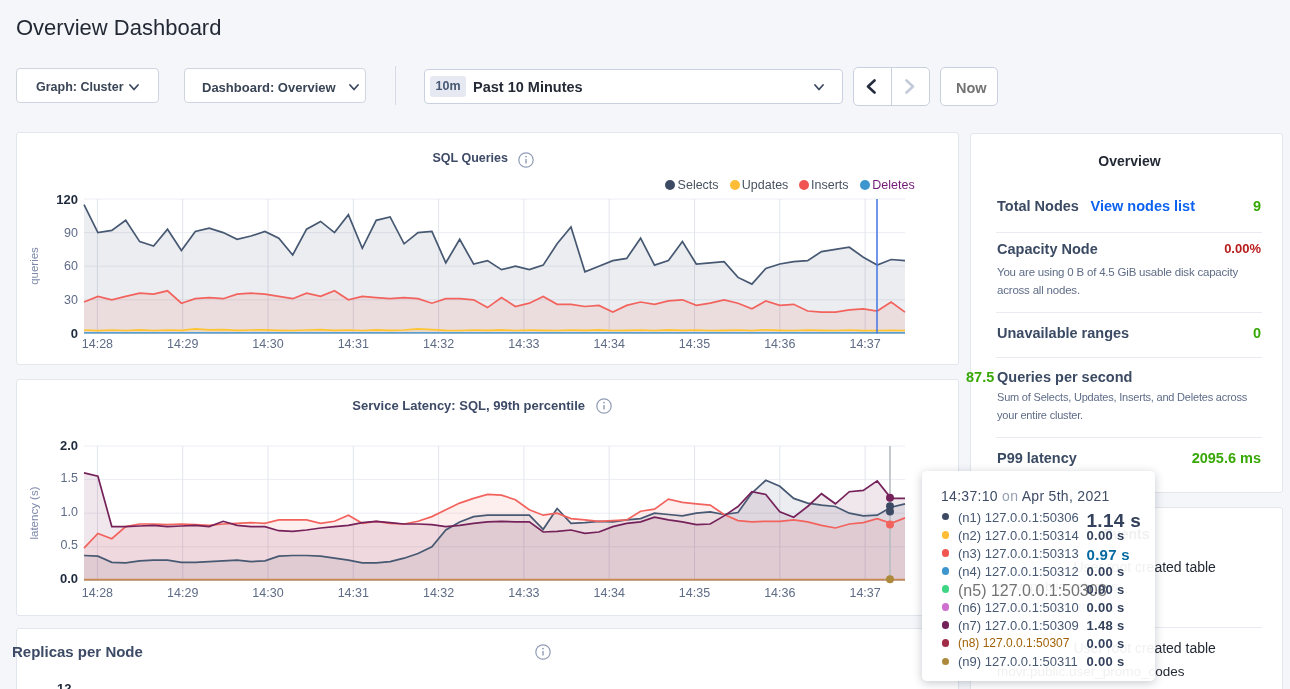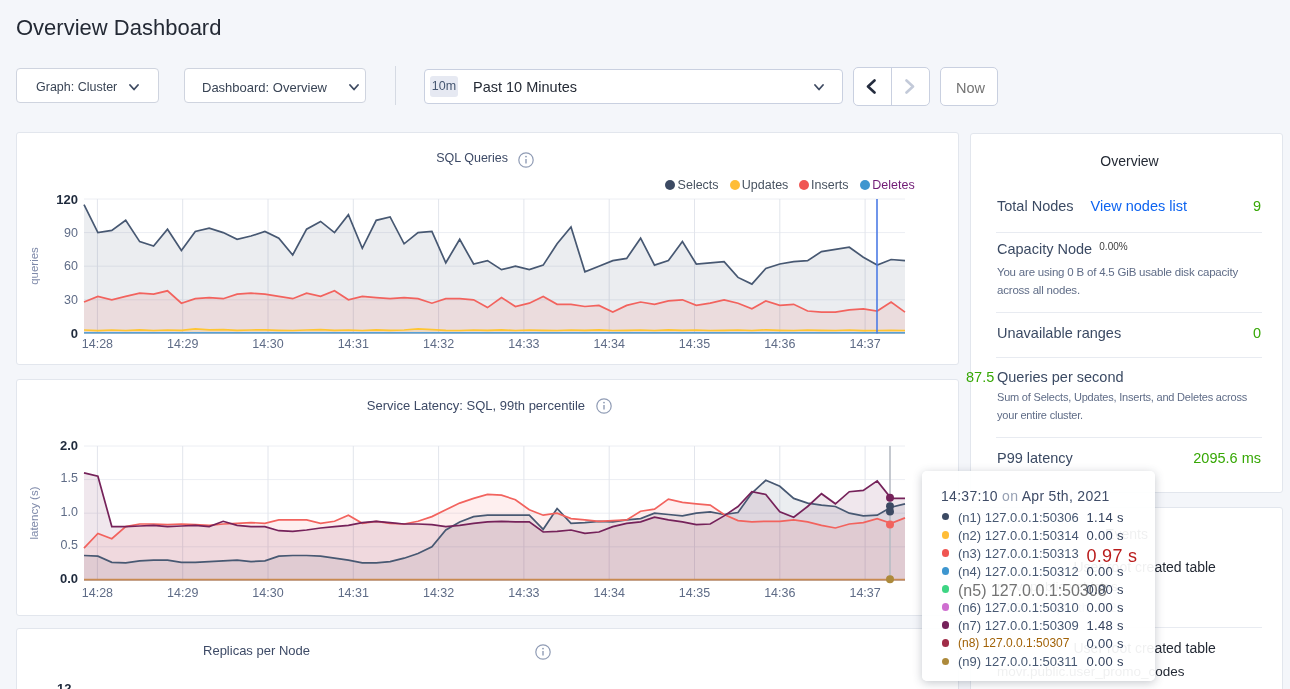--- a/index.html
+++ b/index.html
@@ -1,34 +1,34 @@
 <!DOCTYPE html>
 <html><head><meta charset="utf-8"><style>
 *{margin:0;padding:0;box-sizing:border-box}
 body{width:1290px;height:689px;overflow:hidden;position:relative;background:#f4f6fa;font-family:"Liberation Sans",sans-serif;-webkit-font-smoothing:antialiased}
 .abs{position:absolute}
 .panel{position:absolute;background:#fff;border:1px solid #e2e6ed;border-radius:3px}
 .btn{position:absolute;background:#fff;border:1px solid #cfd4df;border-radius:4px}
 .divider{position:absolute;height:1px;background:#e8ebf1}
-.b{font-weight:normal}
+.b{font-weight:bold}
 </style></head><body>
 <div class="abs" style="left:16px;top:15px;font-size:22px;color:#242a35">Overview Dashboard</div>
 <div class="btn" style="left:16px;top:68px;width:143px;height:35px"></div>
 <div class="abs b" style="left:36px;top:79.5px;font-size:12.5px;color:#394455">Graph: Cluster</div>
 <svg style="position:absolute;left:129px;top:84px" width="10" height="7" viewBox="0 0 10 7">
     <polyline points="1,1 5,5.5 9,1" fill="none" stroke="#3e4a61" stroke-width="1.8" stroke-linecap="round" stroke-linejoin="round"></polyline>
   </svg>
 <div class="btn" style="left:184px;top:68px;width:182px;height:35px"></div>
 <div class="abs b" style="left:202px;top:79.5px;font-size:13px;color:#394455">Dashboard: Overview</div>
 <svg style="position:absolute;left:349px;top:84px" width="10" height="7" viewBox="0 0 10 7">
     <polyline points="1,1 5,5.5 9,1" fill="none" stroke="#3e4a61" stroke-width="1.8" stroke-linecap="round" stroke-linejoin="round"></polyline>
   </svg>
 <div class="abs" style="left:395px;top:66px;width:1px;height:39px;background:#d5dae3"></div>
 <div class="btn" style="left:424px;top:69px;width:419px;height:35px;border-color:#c9d0e0"></div>
-<div class="abs b" style="left:430px;top:76px;width:28px;height:21px;background:#e6e9f2;border-radius:3px;font-size:12.5px;color:#475872;text-align:center;line-height:21px">10m</div>
+<div class="abs b" style="left:430px;top:76px;width:36px;height:21px;background:#e6e9f2;border-radius:3px;font-size:12.5px;color:#475872;text-align:center;line-height:21px">10m</div>
 <div class="abs b" style="left:473px;top:79px;font-size:14.5px;color:#242a35">Past 10 Minutes</div>
 <svg style="position:absolute;left:814px;top:83.5px" width="10" height="7" viewBox="0 0 10 7">
     <polyline points="1,1 5,5.5 9,1" fill="none" stroke="#3e4a61" stroke-width="1.8" stroke-linecap="round" stroke-linejoin="round"></polyline>
   </svg>
 <div class="btn" style="left:853px;top:67px;width:77px;height:39px;border-color:#c9d0e0;border-radius:5px"></div>
 <div class="abs" style="left:891px;top:67px;width:1px;height:39px;background:#c9d0e0"></div>
 <svg class="abs" style="left:866px;top:79px" width="10" height="15" viewBox="0 0 10 15">
     <polyline points="8.5,1.5 2,7.5 8.5,13.5" fill="none" stroke="#242c3e" stroke-width="2.6" stroke-linecap="round" stroke-linejoin="round"></polyline>
   </svg>
 <svg class="abs" style="left:905px;top:79px" width="10" height="15" viewBox="0 0 10 15">
@@ -46,21 +46,21 @@
     <circle cx="8" cy="8" r="7.2" fill="none" stroke="#909cb5" stroke-width="1.2"></circle>
     <line x1="8" y1="7" x2="8" y2="11.6" stroke="#909cb5" stroke-width="1.4"></line>
     <circle cx="8" cy="4.6" r="0.9" fill="#909cb5"></circle>
   </svg>
 <div class="abs b" style="left:16px;top:397.5px;width:569px;text-align:right;font-size:13px;color:#3d4a66">Service Latency: SQL, 99th percentile</div>
 <svg style="position:absolute;left:596px;top:398px" width="16" height="16" viewBox="0 0 16 16">
     <circle cx="8" cy="8" r="7.2" fill="none" stroke="#909cb5" stroke-width="1.2"></circle>
     <line x1="8" y1="7" x2="8" y2="11.6" stroke="#909cb5" stroke-width="1.4"></line>
     <circle cx="8" cy="4.6" r="0.9" fill="#909cb5"></circle>
   </svg>
-<div class="abs b" style="left:1px;top:643px;width:511px;text-align:center;font-size:13px;color:#3d4a66">Replicas per Node</div>
+<div class="abs b" style="left:12px;top:643px;width:511px;text-align:left;font-size:15px;color:#3d4a66">Replicas per Node</div>
 <svg style="position:absolute;left:535px;top:644px" width="16" height="16" viewBox="0 0 16 16">
     <circle cx="8" cy="8" r="7.2" fill="none" stroke="#909cb5" stroke-width="1.2"></circle>
     <line x1="8" y1="7" x2="8" y2="11.6" stroke="#909cb5" stroke-width="1.4"></line>
     <circle cx="8" cy="4.6" r="0.9" fill="#909cb5"></circle>
   </svg>
 <div class="abs" style="left:665.4px;top:180px;width:10px;height:10px;border-radius:50%;background:#3c4a63"></div>
 <div class="abs" style="left:677.6px;top:177.9px;font-size:12.5px;color:#475260">Selects</div>
 <div class="abs" style="left:729.6px;top:180px;width:10px;height:10px;border-radius:50%;background:#ffbd37"></div>
 <div class="abs" style="left:741.8px;top:177.9px;font-size:12.5px;color:#475260">Updates</div>
 <div class="abs" style="left:798.8px;top:180px;width:10px;height:10px;border-radius:50%;background:#f05552"></div>
@@ -152,21 +152,21 @@
 <text x="865.1" y="596.5" text-anchor="middle" font-size="12.5" fill="#5f6c87">14:37</text>
 <text x="38" y="513" font-size="11.5" fill="#7e89a9" text-anchor="middle" transform="rotate(-90 38 513)">latency (s)</text>
 <text x="57" y="693" font-size="13" font-weight="bold" fill="#1f2a3c">12</text>
 </svg>
 <div class="abs b" style="left:973px;top:152.5px;width:313px;text-align:center;font-size:14px;color:#242a35">Overview</div>
 <div class="abs b" style="left:997px;top:197.5px;font-size:14.5px;color:#3b4a63">Total Nodes</div>
 <div class="abs b" style="left:1090.5px;top:197.5px;font-size:14.5px;color:#0d63f0">View nodes list</div>
 <div class="abs b" style="left:966px;top:197.5px;width:295px;text-align:right;font-size:14.5px;color:#37a806">9</div>
 <div class="divider" style="left:996px;top:232px;width:266px"></div>
 <div class="abs b" style="left:997px;top:241px;font-size:14.5px;color:#3b4a63">Capacity Node</div>
-<div class="abs b" style="left:966px;top:241px;width:295px;text-align:center;font-size:10px;color:#404040">0.00%</div>
+<div class="abs b" style="left:966px;top:241px;width:295px;text-align:right;font-size:13px;color:#b91c1c">0.00%</div>
 <div class="abs" style="left:997px;top:262.5px;font-size:11.5px;letter-spacing:-0.2px;line-height:18px;color:#5f6c87">You are using 0 B of 4.5 GiB usable disk capacity<br>across all nodes.</div>
 <div class="divider" style="left:996px;top:312px;width:266px"></div>
 <div class="abs b" style="left:997px;top:325px;font-size:14.5px;color:#3b4a63">Unavailable ranges</div>
 <div class="abs b" style="left:966px;top:325px;width:295px;text-align:right;font-size:14.5px;color:#37a806">0</div>
 <div class="divider" style="left:996px;top:357px;width:266px"></div>
 <div class="abs b" style="left:997px;top:369px;font-size:14.5px;color:#3b4a63">Queries per second</div>
 <div class="abs b" style="left:966px;top:369px;width:295px;text-align:left;font-size:14.5px;color:#37a806">87.5</div>
 <div class="abs" style="left:997px;top:388px;font-size:11px;letter-spacing:-0.2px;line-height:18px;color:#5f6c87">Sum of Selects, Updates, Inserts, and Deletes across<br>your entire cluster.</div>
 <div class="divider" style="left:996px;top:437px;width:266px"></div>
 <div class="abs b" style="left:997px;top:450px;font-size:14.5px;color:#3b4a63">P99 latency</div>
@@ -175,27 +175,27 @@
 <div class="abs" style="left:1073.5px;top:558.5px;font-size:14px;color:#242a35">User root created table</div>
 <div class="abs" style="left:997px;top:579px;font-size:13.5px;color:#242a35">movr.public.vehicles</div>
 <div class="abs" style="left:997px;top:601px;font-size:12.5px;color:#8b93a7">14:36 on Apr 5th, 2021</div>
 <div class="divider" style="left:997px;top:627px;width:265px"></div>
 <div class="abs" style="left:1073.5px;top:639.5px;font-size:14px;color:#242a35">User root created table</div>
 <div class="abs" style="left:997px;top:664px;font-size:13.5px;color:#242a35">movr.public.user_promo_codes</div>
 <div class="abs" style="left:922px;top:471px;width:233px;height:210px;background:rgba(255,255,255,0.93);border-radius:5px;box-shadow:0 2px 10px rgba(50,60,80,0.28)"></div>
 <div class="abs" style="left:941px;top:488.3px;font-size:14px;letter-spacing:0.3px;color:#3f4c67">14:37:10 <span style="color:#96a0b3">on</span> Apr 5th, 2021</div>
 <div class="abs" style="left:941.6px;top:512.9px;width:7.6px;height:7.6px;border-radius:50%;background:#3c4a63"></div>
 <div class="abs" style="left:958px;top:509.8px;font-size:13px;color:#475872">(n1) 127.0.0.1:50306</div>
-<div class="abs b" style="left:1086.5px;top:509.8px;font-size:13px;letter-spacing:0.3px;color:#33415c">1.14 s</div>
+<div class="abs b" style="left:1086.5px;top:509.8px;font-size:19px;letter-spacing:0.3px;color:#33415c">1.14 s</div>
 <div class="abs" style="left:941.6px;top:531.0px;width:7.6px;height:7.6px;border-radius:50%;background:#ffbd37"></div>
 <div class="abs" style="left:958px;top:527.9px;font-size:13px;color:#475872">(n2) 127.0.0.1:50314</div>
 <div class="abs b" style="left:1086.5px;top:527.9px;font-size:13px;letter-spacing:0.3px;color:#33415c">0.00 s</div>
 <div class="abs" style="left:941.6px;top:549.0px;width:7.6px;height:7.6px;border-radius:50%;background:#f05552"></div>
 <div class="abs" style="left:958px;top:545.9px;font-size:13px;color:#475872">(n3) 127.0.0.1:50313</div>
-<div class="abs b" style="left:1086.5px;top:545.9px;font-size:18px;letter-spacing:0.3px;color:#b91c1c">0.97 s</div>
+<div class="abs b" style="left:1086.5px;top:545.9px;font-size:15px;letter-spacing:0.3px;color:#0369a1">0.97 s</div>
 <div class="abs" style="left:941.6px;top:567.1px;width:7.6px;height:7.6px;border-radius:50%;background:#3e96cf"></div>
 <div class="abs" style="left:958px;top:564.0px;font-size:13px;color:#475872">(n4) 127.0.0.1:50312</div>
 <div class="abs b" style="left:1086.5px;top:564.0px;font-size:13px;letter-spacing:0.3px;color:#33415c">0.00 s</div>
 <div class="abs" style="left:941.6px;top:585.2px;width:7.6px;height:7.6px;border-radius:50%;background:#3ed584"></div>
 <div class="abs" style="left:958px;top:582.1px;font-size:16px;color:#737373">(n5) 127.0.0.1:50308</div>
 <div class="abs b" style="left:1086.5px;top:582.1px;font-size:13px;letter-spacing:0.3px;color:#33415c">0.00 s</div>
 <div class="abs" style="left:941.6px;top:603.2px;width:7.6px;height:7.6px;border-radius:50%;background:#cf6fd0"></div>
 <div class="abs" style="left:958px;top:600.1px;font-size:13px;color:#475872">(n6) 127.0.0.1:50310</div>
 <div class="abs b" style="left:1086.5px;top:600.1px;font-size:13px;letter-spacing:0.3px;color:#33415c">0.00 s</div>
 <div class="abs" style="left:941.6px;top:621.3px;width:7.6px;height:7.6px;border-radius:50%;background:#75225a"></div>

